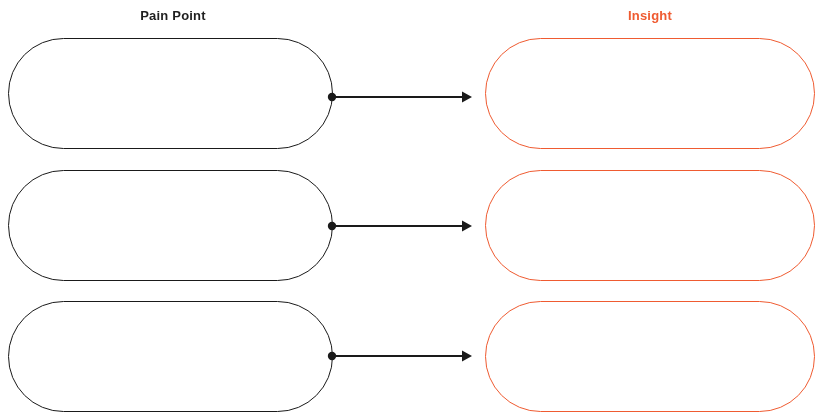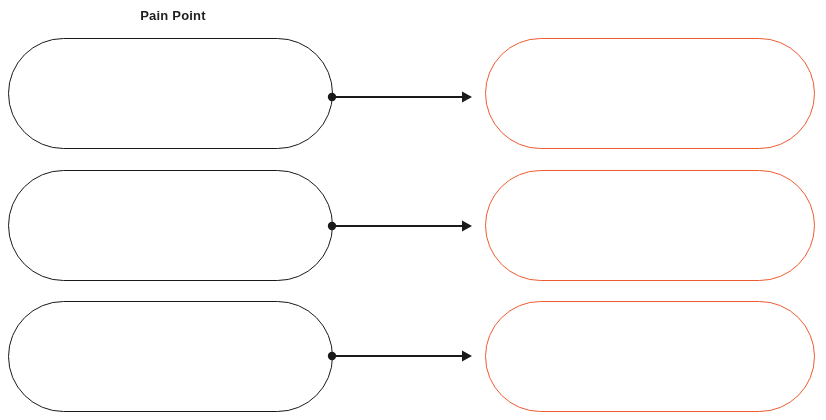--- a/index.html
+++ b/index.html
@@ -107,20 +107,21 @@
     overflow: visible;
   }
 </style>
 </head>
 <body>
 
 <div id="canvas">
 
   <div class="col-header pain">Pain Point</div>
 
+  <div class="col-header insight">Insight</div>
 
   <div class="row row-1">
 
     <div class="pill pain-pill">
       <div class="pill-text"></div>
     </div>
 
     <div class="connector">
       <svg width="160" height="36" viewBox="0 0 160 36" xmlns="http://www.w3.org/2000/svg">
         <line x1="10" y1="21" x2="144" y2="21" stroke="#1a1a1a" stroke-width="1.8"></line>

